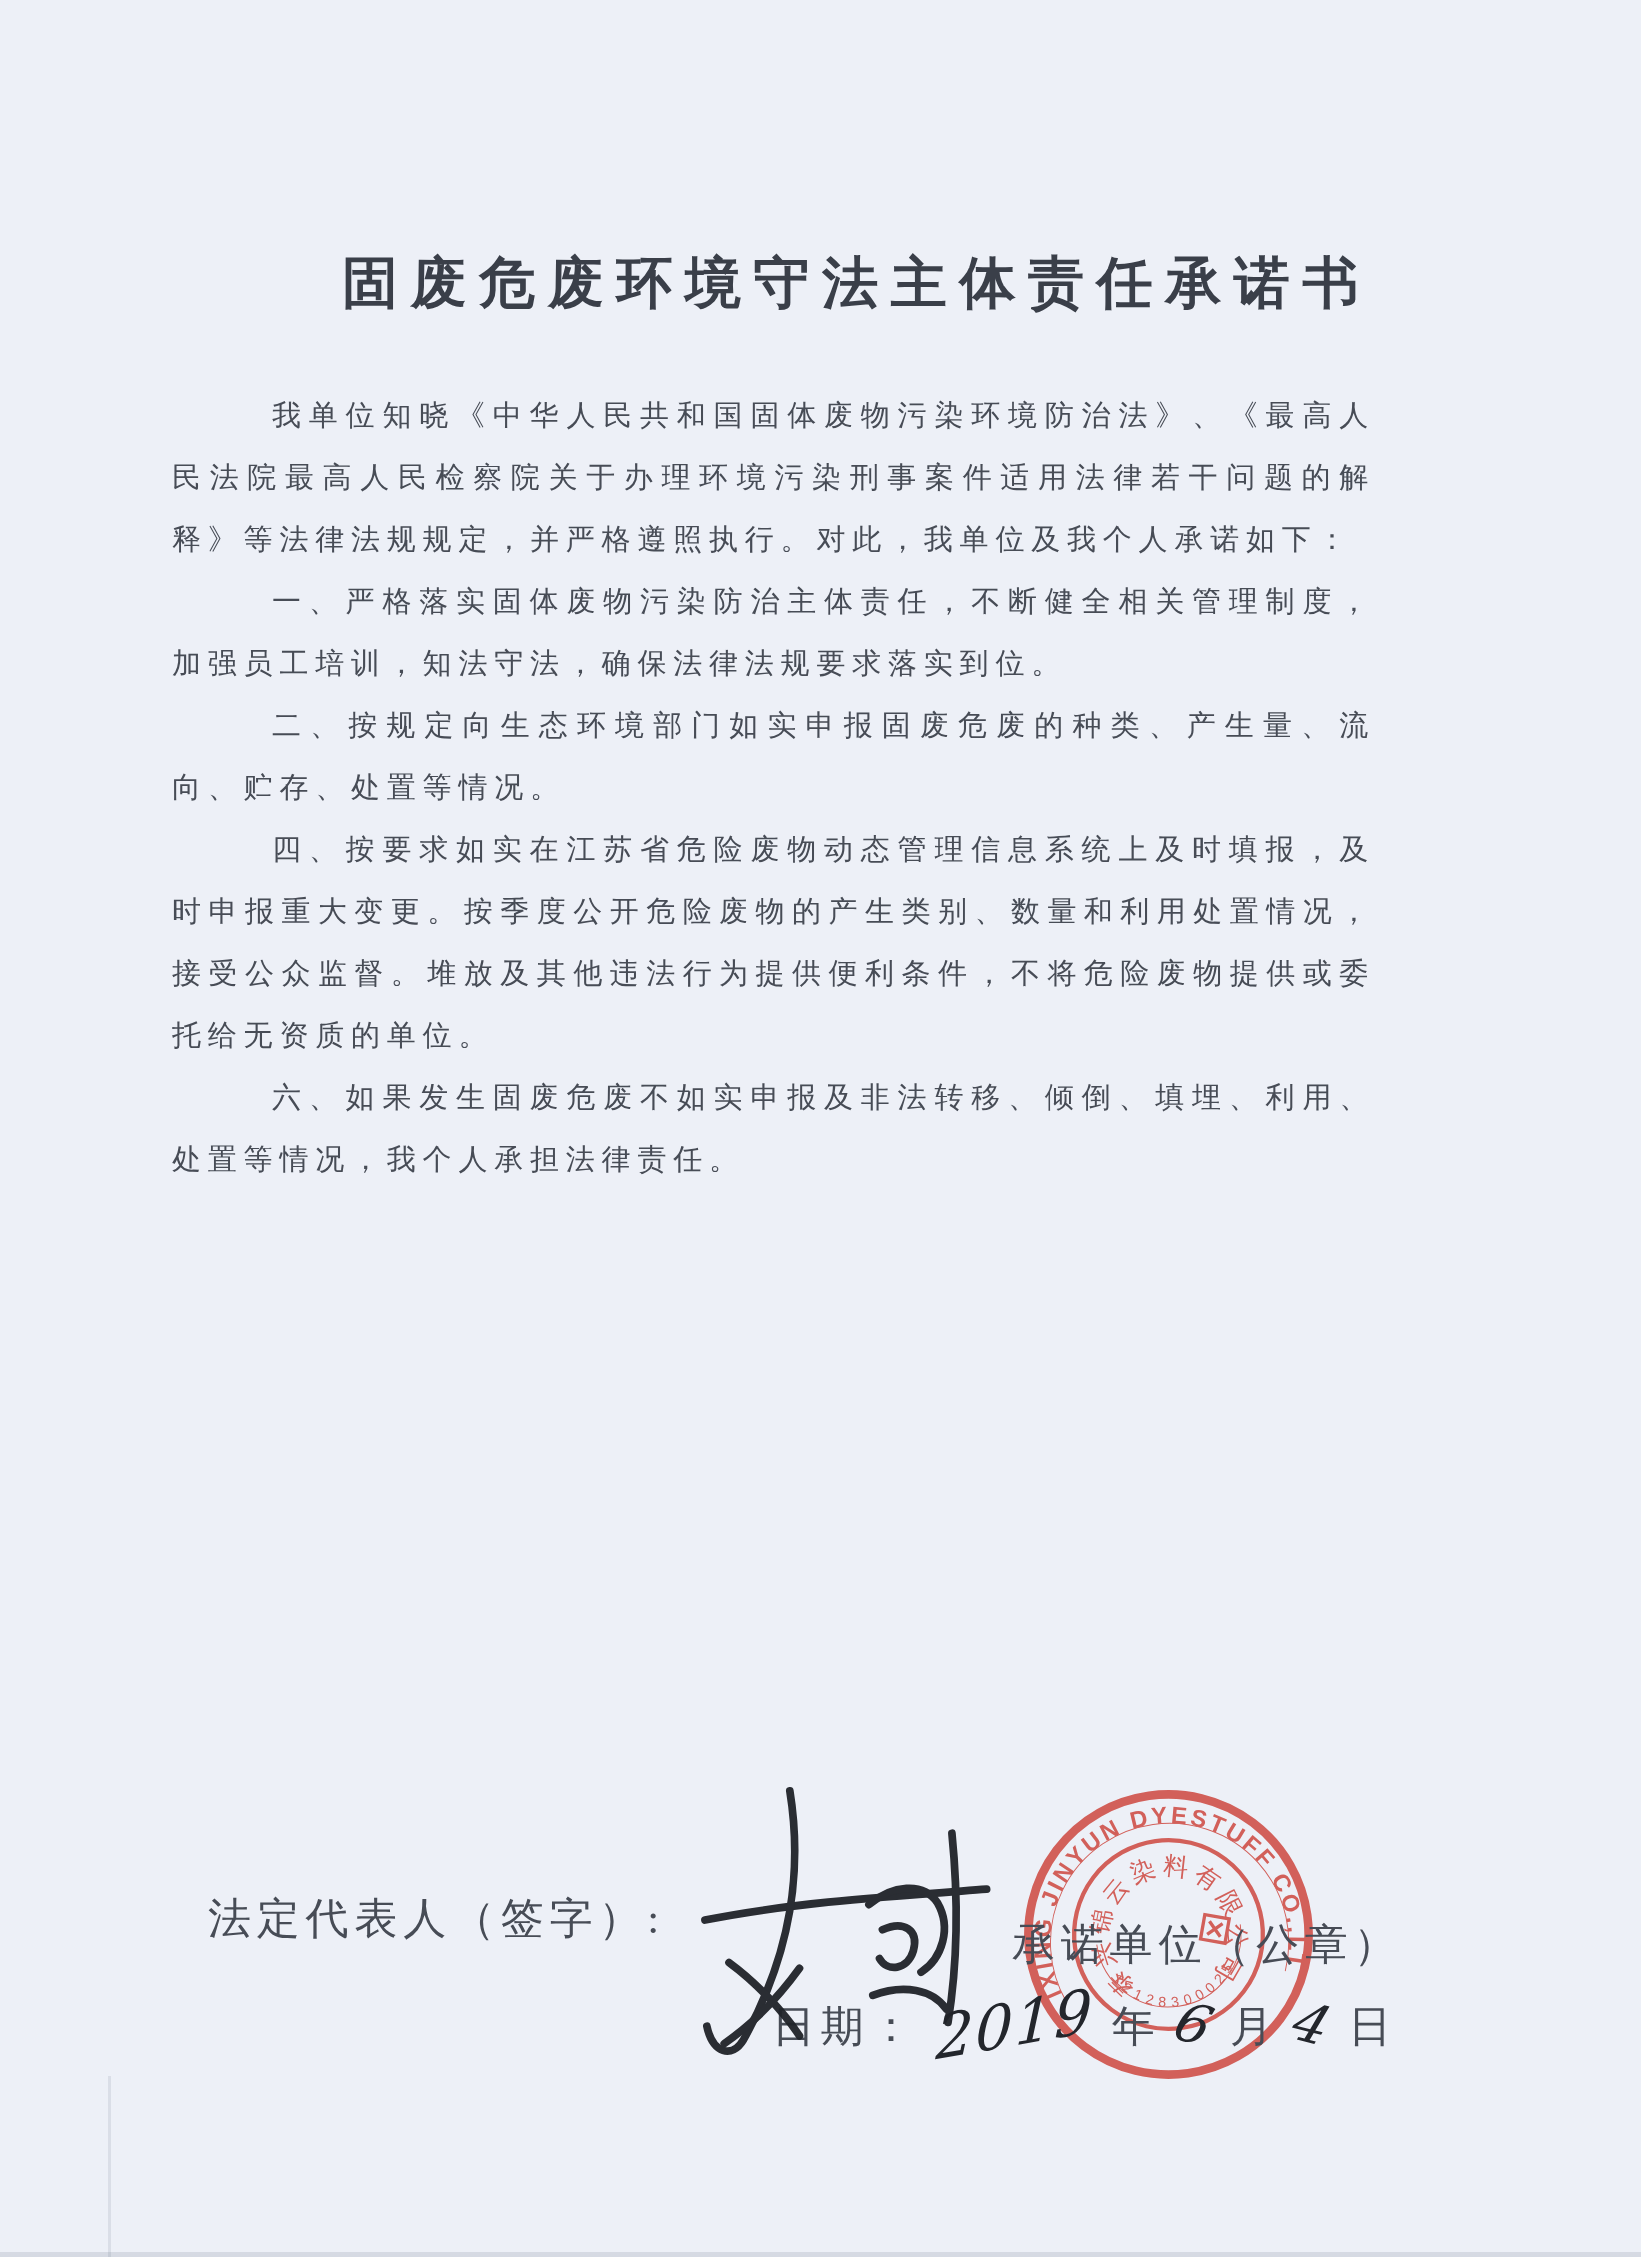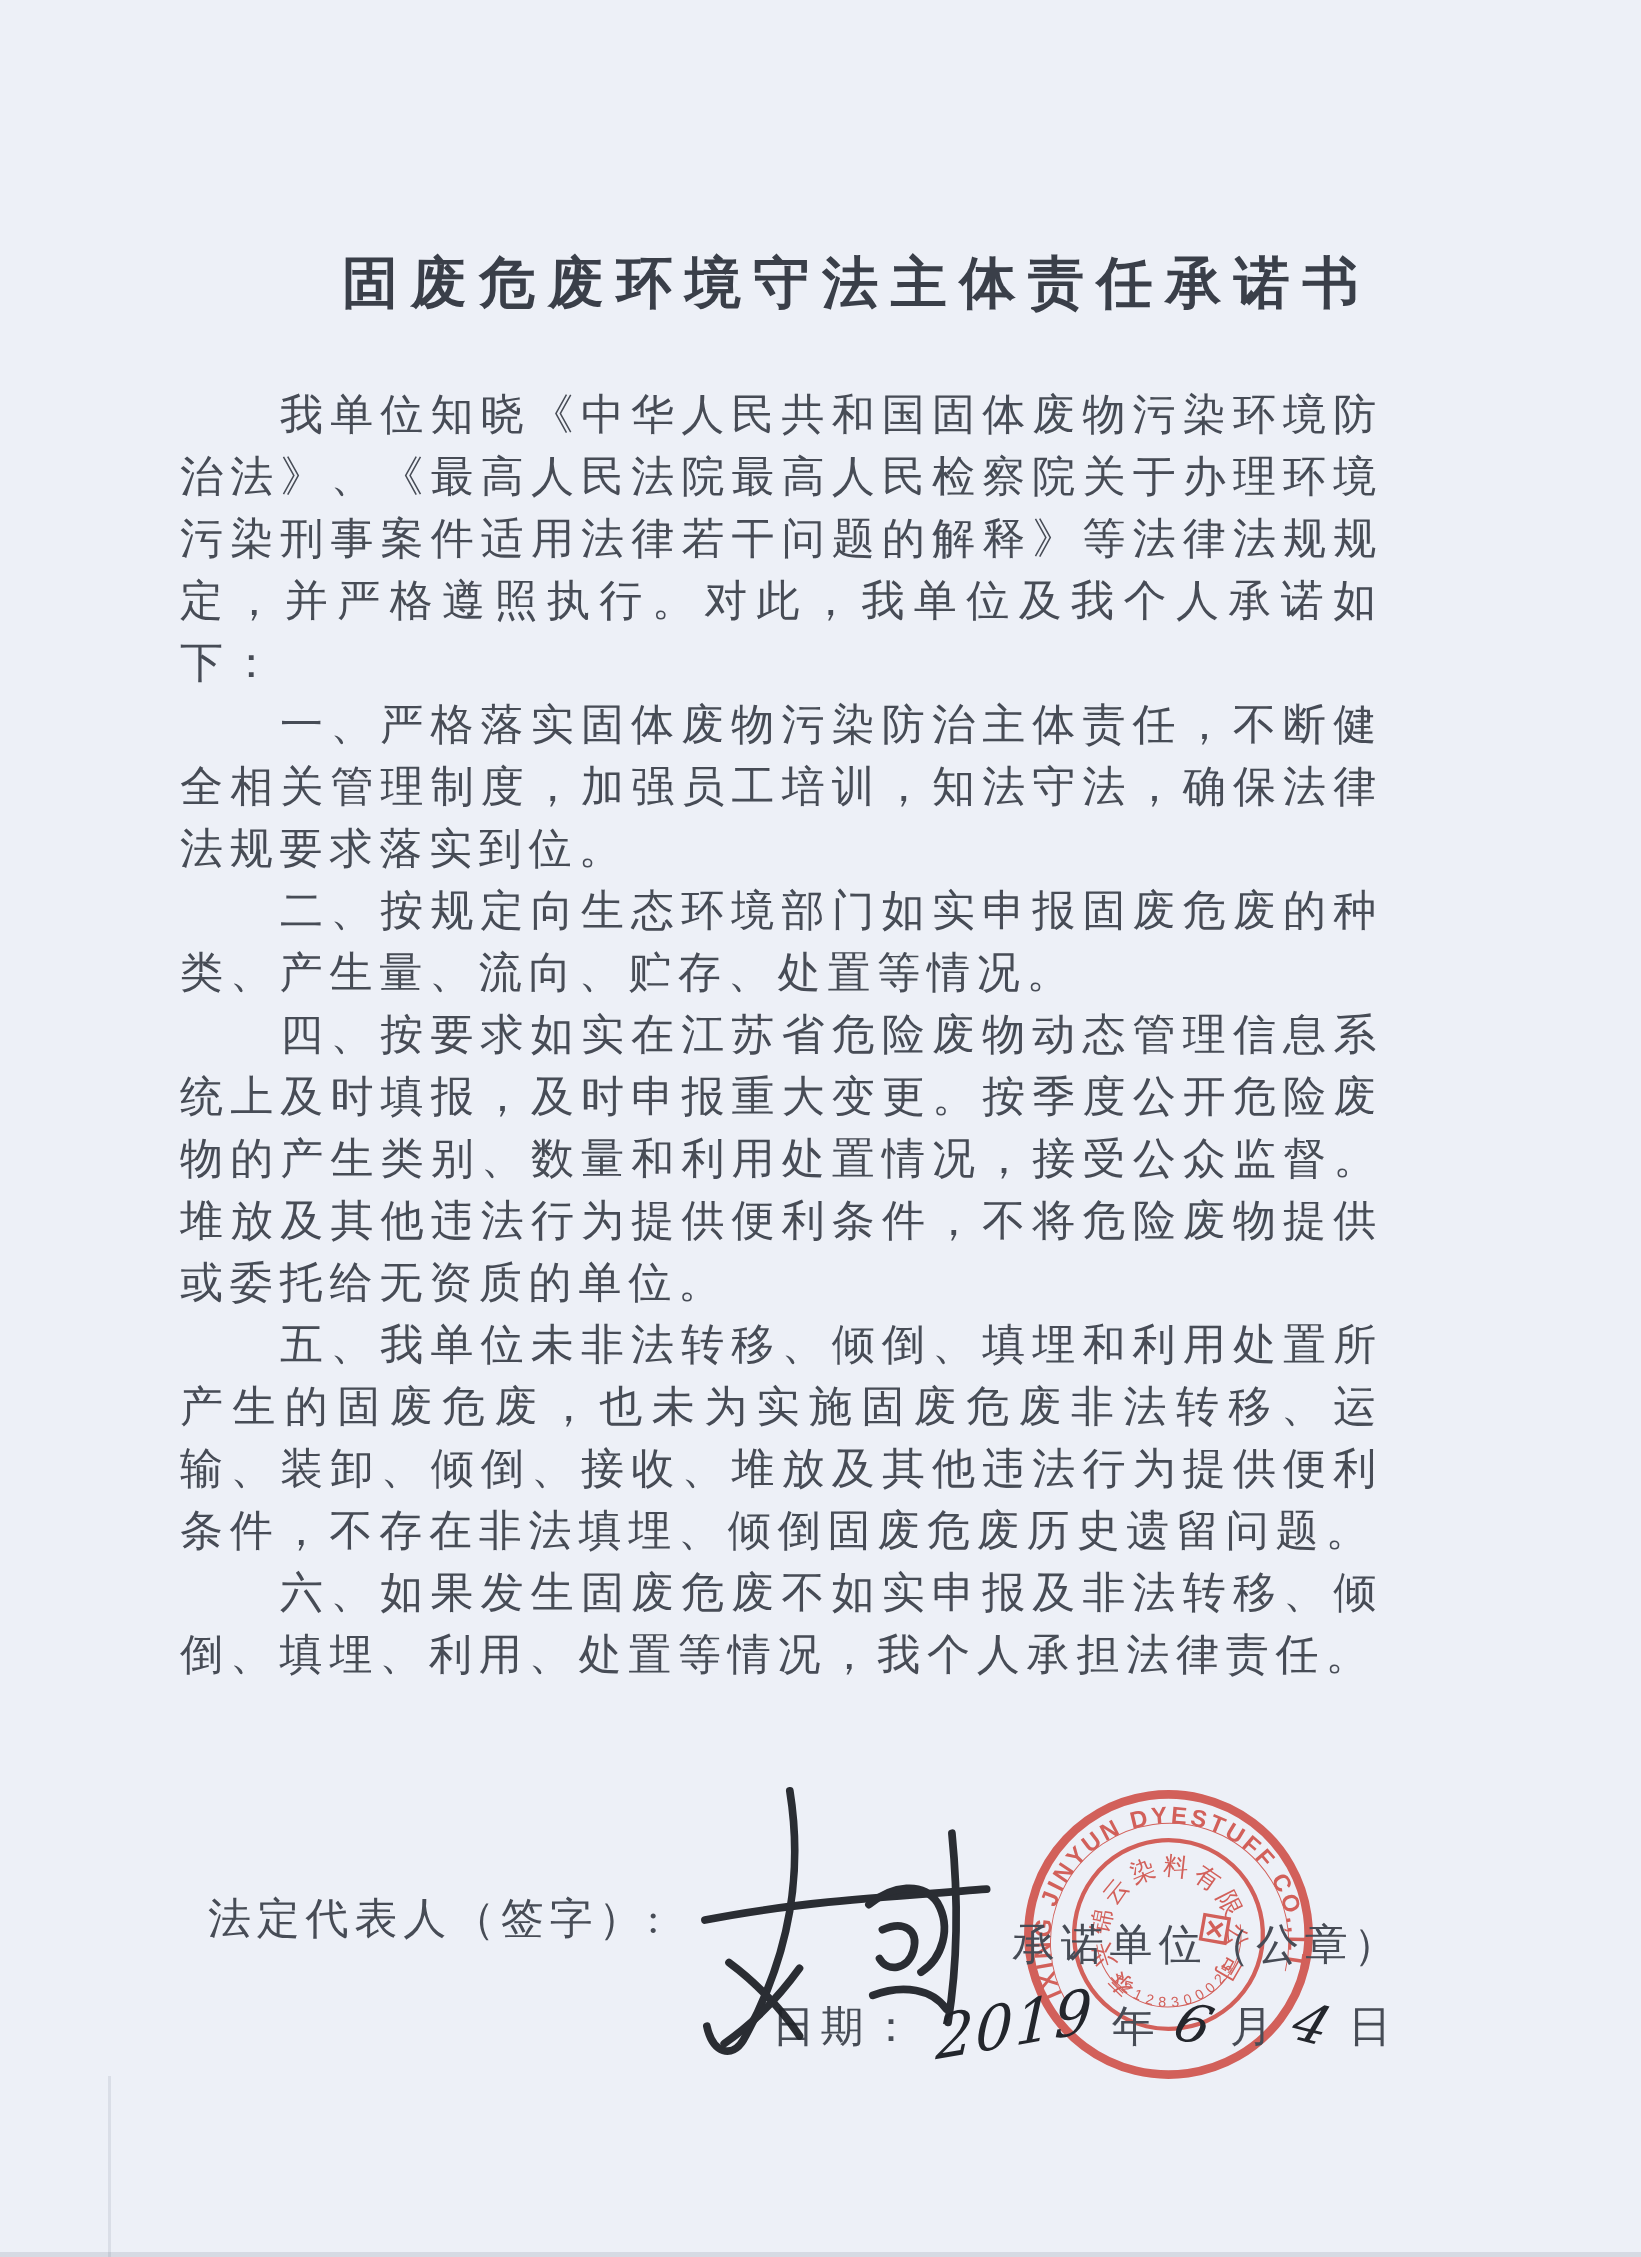--- a/index.html
+++ b/index.html
@@ -24,22 +24,22 @@
     background:rgba(120,130,150,.16);
   }
   .doc-title{
     position:absolute;top:246px;left:174px;width:1197px;
     text-align:right;
     font-size:56px;font-weight:600;
     letter-spacing:12.6px;
     color:#3a3f49;
   }
   .doc-body{
-    position:absolute;top:384px;left:180px;width:1203px;
-    font-size:43px;line-height:62px;letter-spacing:6.8px;
+    position:absolute;top:384px;left:172px;width:1203px;
+    font-size:29px;line-height:62px;letter-spacing:6.8px;
     color:#474c56;
     text-align:justify;
   }
   .doc-body p{margin:0;text-indent:100px;}
   .footer-label{
     position:absolute;
     font-size:43px;letter-spacing:5.8px;color:#474c56;
     white-space:nowrap;
   }
   .legal-rep{left:208px;top:1890px;}
@@ -69,21 +69,20 @@
 
 <div class="page">
 
   <div class="doc-title">固废危废环境守法主体责任承诺书</div>
 
   <div class="doc-body">
     <p>我单位知晓《中华人民共和国固体废物污染环境防治法》、《最高人民法院最高人民检察院关于办理环境污染刑事案件适用法律若干问题的解释》等法律法规规定，并严格遵照执行。对此，我单位及我个人承诺如下：</p>
     <p>一、严格落实固体废物污染防治主体责任，不断健全相关管理制度，加强员工培训，知法守法，确保法律法规要求落实到位。</p>
     <p>二、按规定向生态环境部门如实申报固废危废的种类、产生量、流向、贮存、处置等情况。</p>
     <p>四、按要求如实在江苏省危险废物动态管理信息系统上及时填报，及时申报重大变更。按季度公开危险废物的产生类别、数量和利用处置情况，接受公众监督。堆放及其他违法行为提供便利条件，不将危险废物提供或委托给无资质的单位。</p>
-    <p>五、我单位未非法转移、倾倒、填埋和利用处置所产生的固废危废，也未为实施固废危废非法转移、运输、装卸、倾倒、接收、堆放及其他违法行为提供便利条件，不存在非法填埋、倾倒固废危废历史遗留问题。</p>
     <p>六、如果发生固废危废不如实申报及非法转移、倾倒、填埋、利用、处置等情况，我个人承担法律责任。</p>
   </div>
 
   <svg class="seal-svg" width="305" height="305" viewBox="0 0 320 320">
     <g stroke="#d0544d" fill="none" transform="rotate(-8 160 160)">
       <circle cx="160" cy="160" r="147" stroke-width="9"></circle>
       <circle cx="160" cy="160" r="99" stroke-width="4.5"></circle>
       <path id="sealTopArc" d="M 44,215 A 125,125 0 1 1 276,215"></path>
       <path id="sealNumArc" d="M 84,160 A 76,76 0 0 0 236,160"></path>
       <text font-size="25" letter-spacing="3" fill="#d0544d" stroke="none" font-weight="bold">

